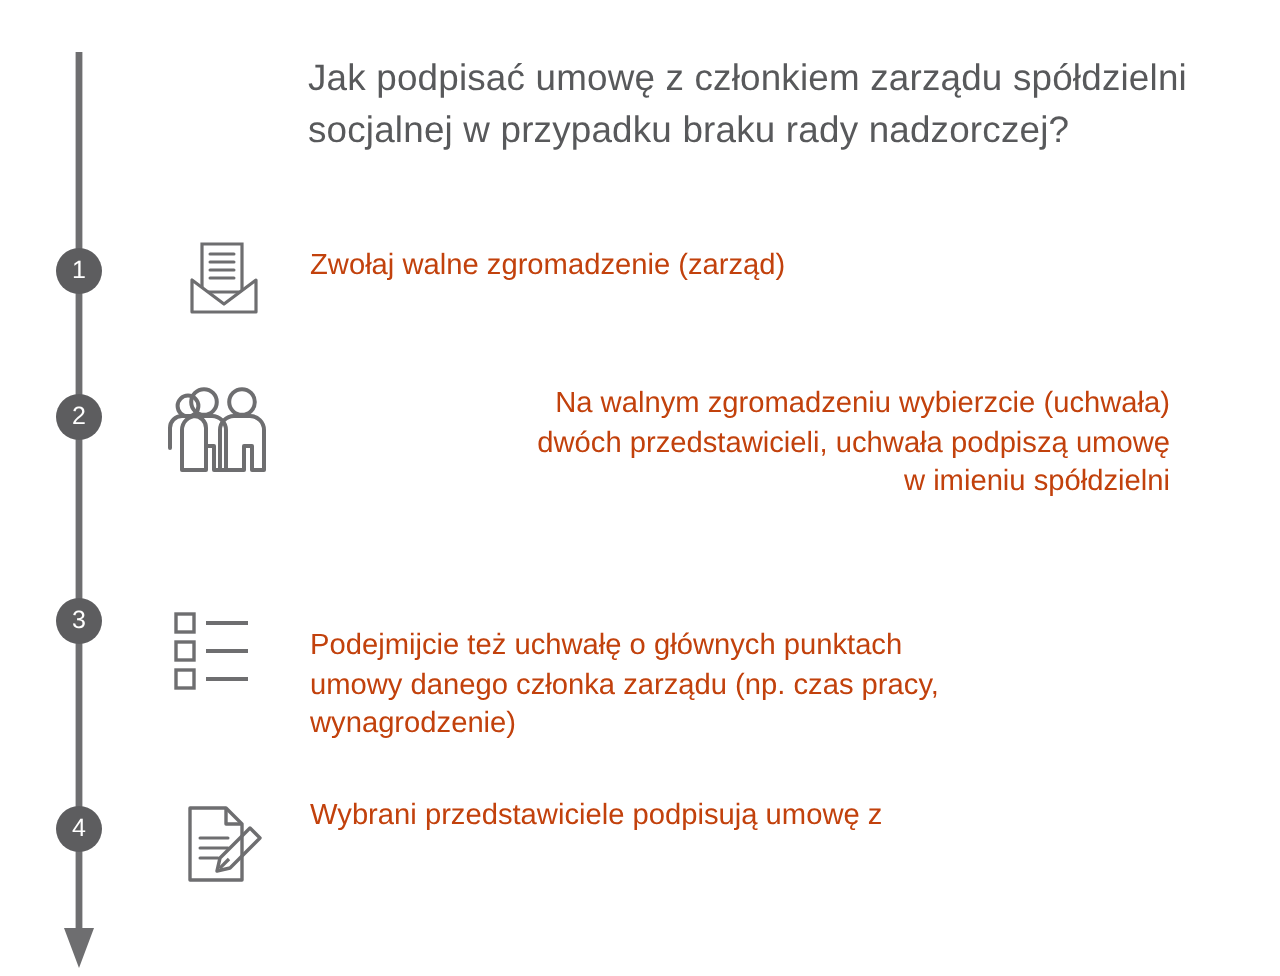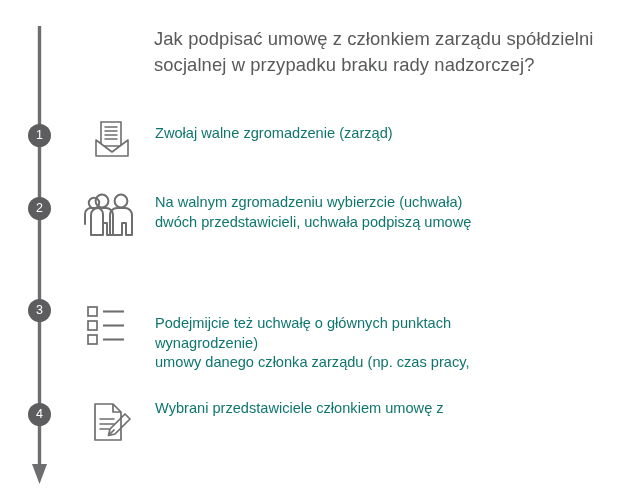--- a/index.html
+++ b/index.html
@@ -62,40 +62,40 @@
     line-height: 23px;
     text-align: center;
     font-family: "Liberation Sans", sans-serif;
   }
   .step-icon {
     position: absolute;
   }
   .step-text {
     position: absolute;
     left: 155px;
-    color: #0f766e;
+    color: #c2410c;
     font-size: 14.6px;
     line-height: 19.5px;
     width: 430px;
   }
   .step-text span {
     display: block;
     white-space: nowrap;
   }
 
   
   #step-1 { top: 0; }
   #step-1 .step-badge { top: 112px; }
   #step-1 .step-icon  { left: 92px; top: 106px; }
   #step-1 .step-text  { top: 112px; }
 
   #step-2 { top: 0; }
   #step-2 .step-badge { top: 185px; }
   #step-2 .step-icon  { left: 78px; top: 178px; }
-  #step-2 .step-text  { top: 181px; }
+  #step-2 .step-text  { top: 181px; text-align: right; }
 
   #step-3 { top: 0; }
   #step-3 .step-badge { top: 287px; }
   #step-3 .step-icon  { left: 84px; top: 291px; }
   #step-3 .step-text  { top: 302px; }
 
   #step-4 { top: 0; }
   #step-4 .step-badge { top: 391px; }
   #step-4 .step-icon  { left: 90px; top: 388px; }
   #step-4 .step-text  { top: 387px; }
@@ -158,20 +158,21 @@
 
           <circle cx="43" cy="11" r="6.4"></circle>
           <path d="M32 45 v-20 a7 7 0 0 1 7 -7 h8 a7 7 0 0 1 7 7 v20 h-6 v-12 h-4 v12 z"></path>
         </g>
       </svg>
     </div>
 
     <div class="step-text">
       <span>Na walnym zgromadzeniu wybierzcie (uchwała)</span>
       <span>dwóch przedstawicieli, uchwała podpiszą umowę</span>
+      <span>w imieniu spółdzielni</span>
     </div>
   </div>
 
   <div class="step" id="step-3">
     <div class="step-badge">3</div>
 
     <div class="step-icon">
       <svg width="50" height="44" viewBox="0 0 50 44">
         <g fill="none" stroke="#6e6e70" stroke-width="1.7">
           <rect x="4" y="4" width="9" height="9"></rect>
@@ -181,22 +182,22 @@
         <g stroke="#6e6e70" stroke-width="2.1" stroke-linecap="butt">
           <line x1="19" y1="8.5" x2="40" y2="8.5"></line>
           <line x1="19" y1="22.5" x2="40" y2="22.5"></line>
           <line x1="19" y1="36.5" x2="40" y2="36.5"></line>
         </g>
       </svg>
     </div>
 
     <div class="step-text">
       <span>Podejmijcie też uchwałę o głównych punktach</span>
+      <span>umowy danego członka zarządu (np. czas pracy,</span>
       <span>wynagrodzenie)</span>
-      <span>umowy danego członka zarządu (np. czas pracy,</span>
     </div>
   </div>
 
   <div class="step" id="step-4">
     <div class="step-badge">4</div>
 
     <div class="step-icon">
       <svg width="44" height="46" viewBox="0 0 44 46">
         <g fill="none" stroke="#6e6e70" stroke-width="1.7" stroke-linejoin="round">
           <path d="M5 4 h18 l8 8 v28 h-26 z"></path>
@@ -208,17 +209,17 @@
           <line x1="10" y1="29" x2="19" y2="29"></line>
         </g>
         <g fill="none" stroke="#6e6e70" stroke-width="1.7" stroke-linejoin="round">
           <path d="M35 14 l5 5 l-15 15 l-6.5 1.5 l1.5 -6.5 z"></path>
           <line x1="19.8" y1="34.2" x2="24.5" y2="29.5"></line>
         </g>
       </svg>
     </div>
 
     <div class="step-text">
-      <span>Wybrani przedstawiciele członkiem umowę z</span>
+      <span>Wybrani przedstawiciele podpisują umowę z</span>
     </div>
   </div>
 
 </div>
 
 </body></html>

